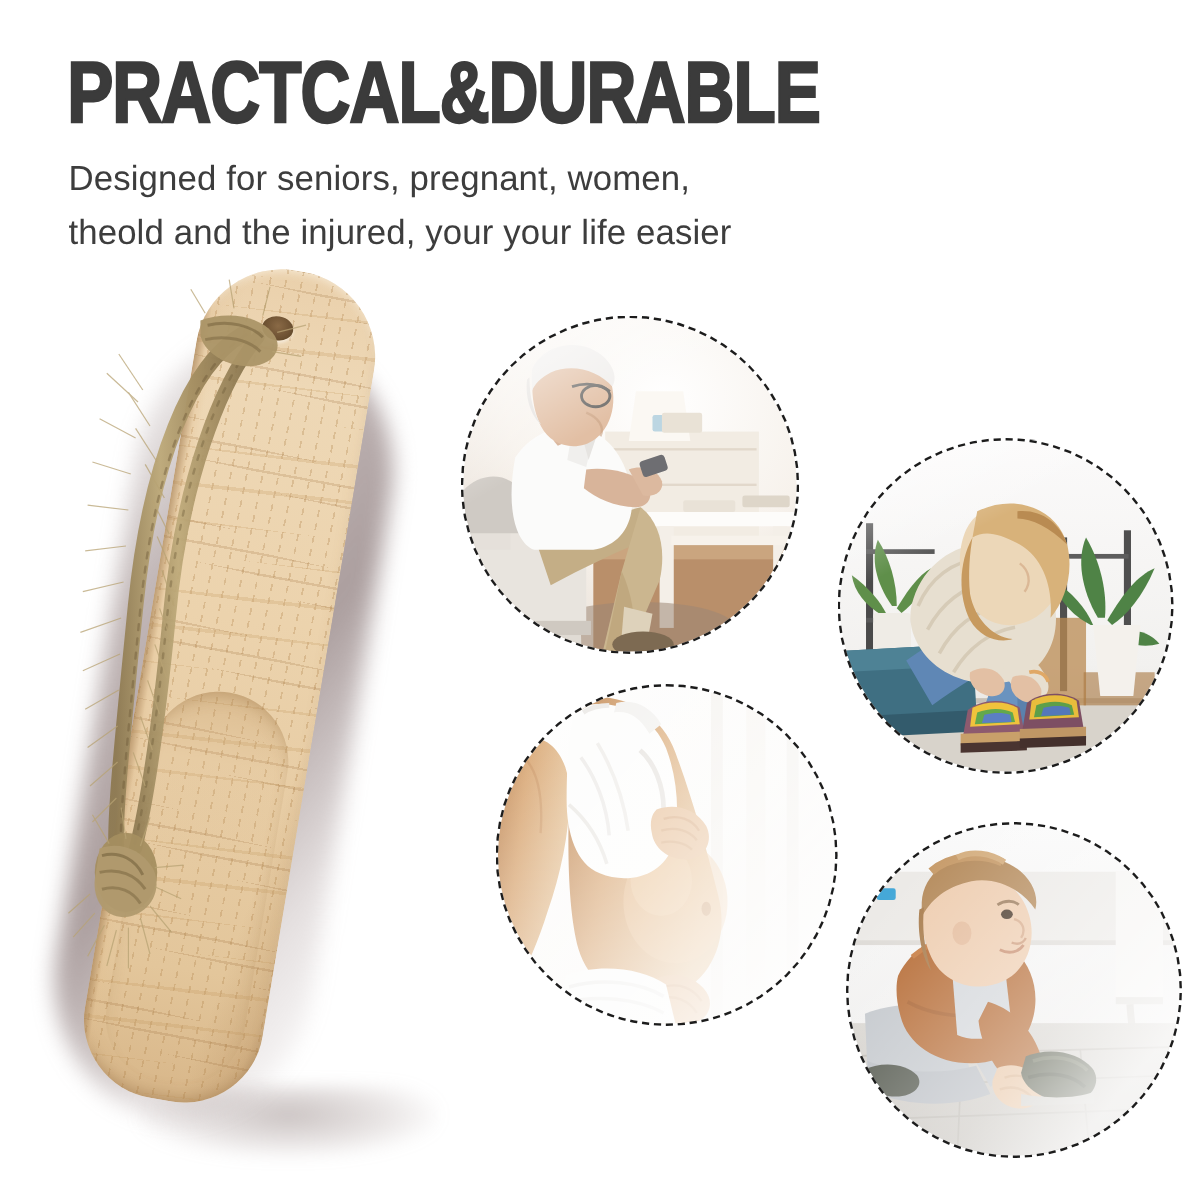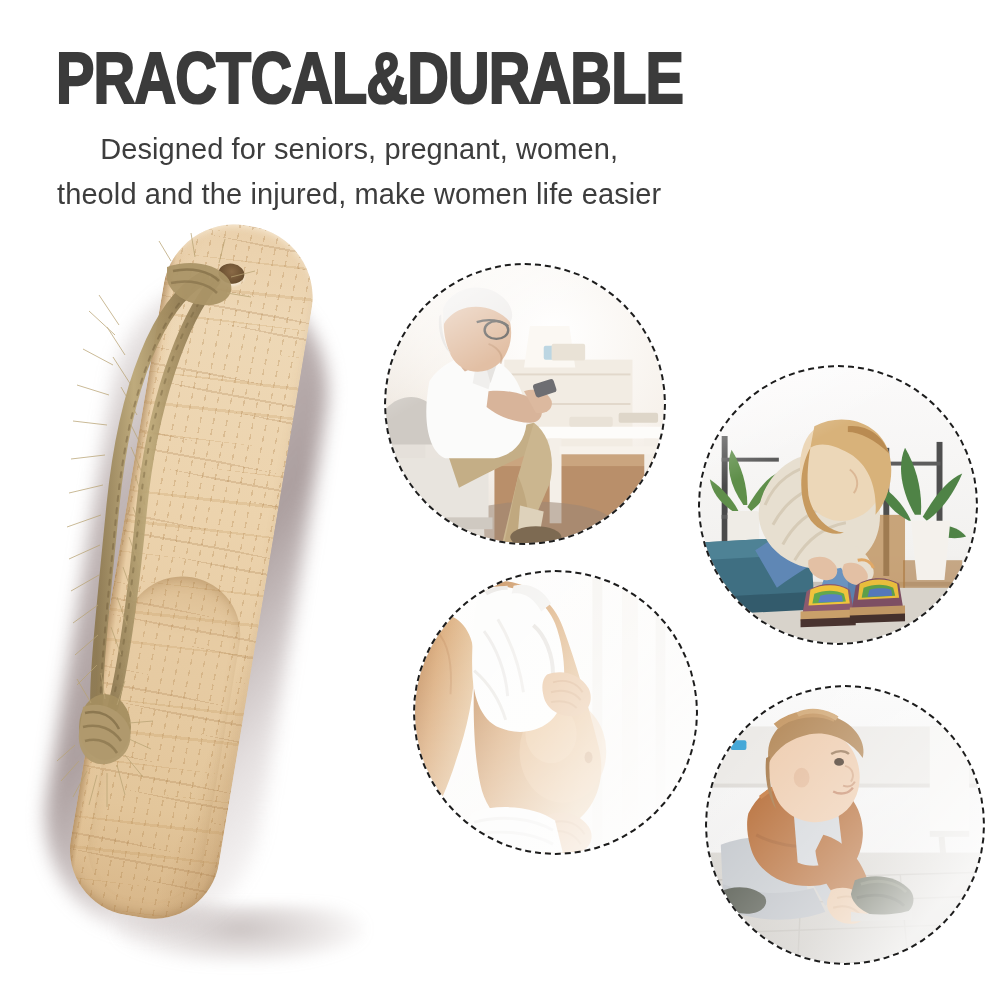--- a/index.html
+++ b/index.html
@@ -3,21 +3,21 @@
 <meta charset="utf-8">
 <style>
   html,body{margin:0;padding:0;}
   body{
     width:1000px;height:1000px;
     background:#ffffff;
     font-family:"Liberation Sans", sans-serif;
     overflow:hidden;
     position:relative;
   }
-  #stage{position:absolute;inset:0;background:#fff;text-align:center;}
+  #stage{position:absolute;inset:0;background:#fff;}
 
   
   .headline{
     position:absolute; left:56px; top:42px;
     font-family:"Liberation Sans", sans-serif;
     font-weight:700;
     font-size:72px;
     line-height:72px;
     letter-spacing:-1px;
     color:#3b3b3b;
@@ -155,21 +155,21 @@
   }
   .circle .photo svg{display:block;width:100%;height:100%;}
 </style>
 </head>
 <body>
 
 <div id="stage">
 
   <div class="headline">PRACTCAL&amp;DURABLE</div>
   <div class="subtitle">Designed for seniors, pregnant, women,
-theold and the injured, make women life easier</div>
+theold and the injured, your your life easier</div>
 
   <div class="product-wrap">
     <div class="prod-shadow"></div>
     <div class="prod-shadow2"></div>
 
     <div class="horn">
       <div class="horn-body">
         <div class="grain"></div>
         <div class="grain2"></div>
         <div class="edge-strip"></div>

